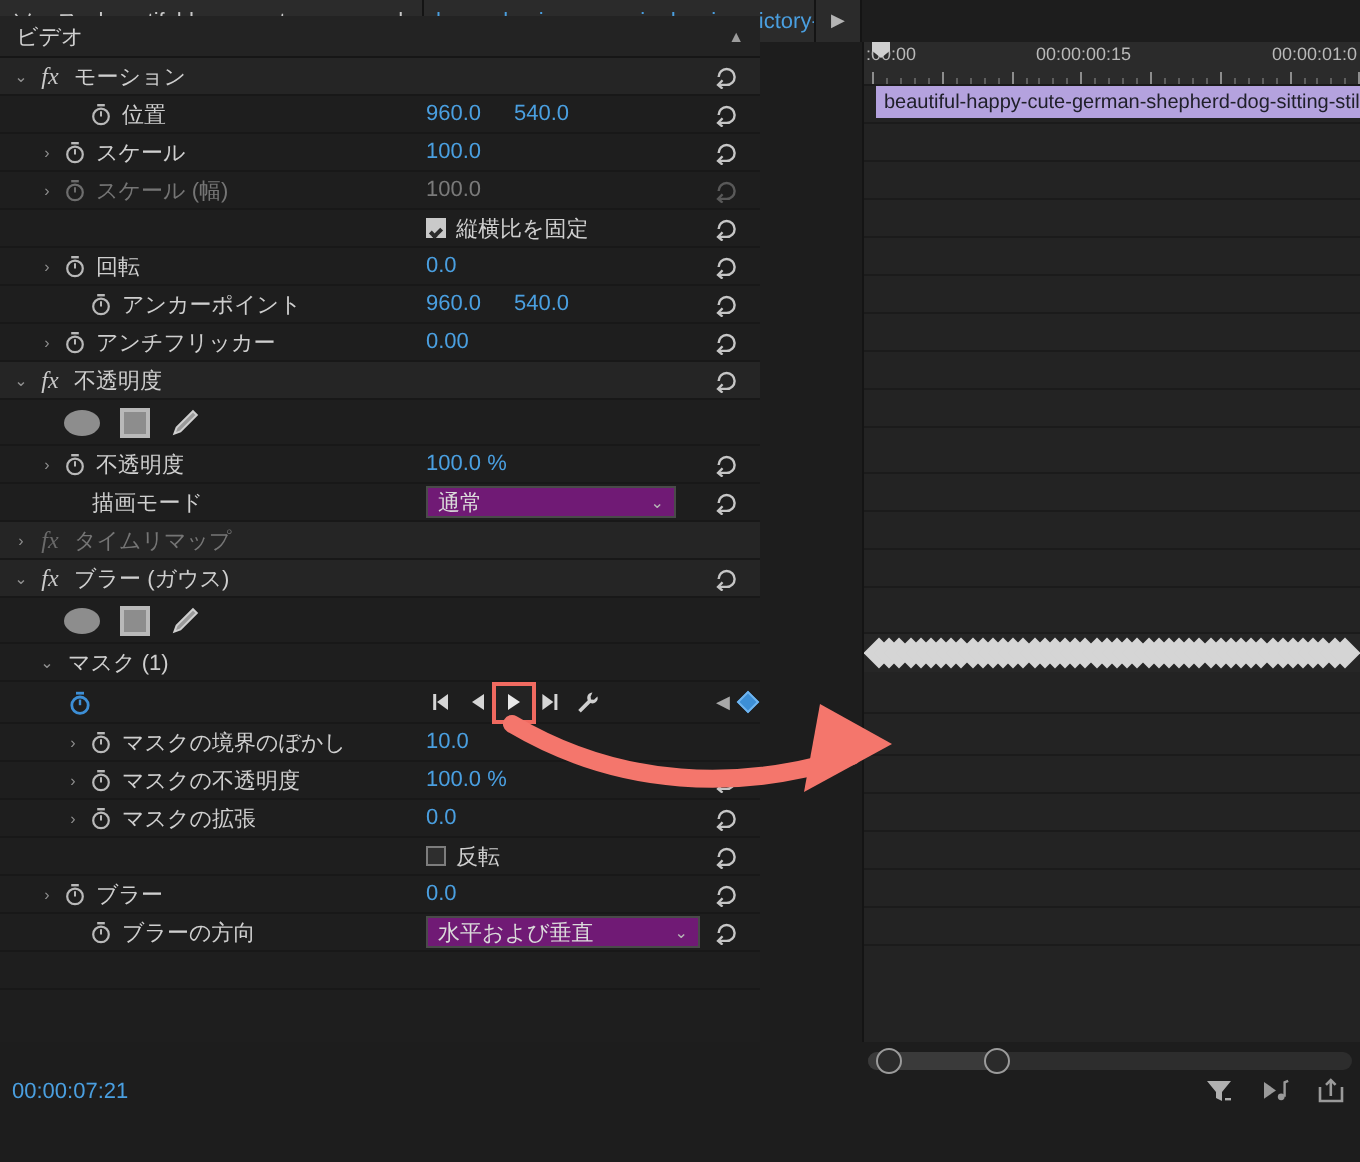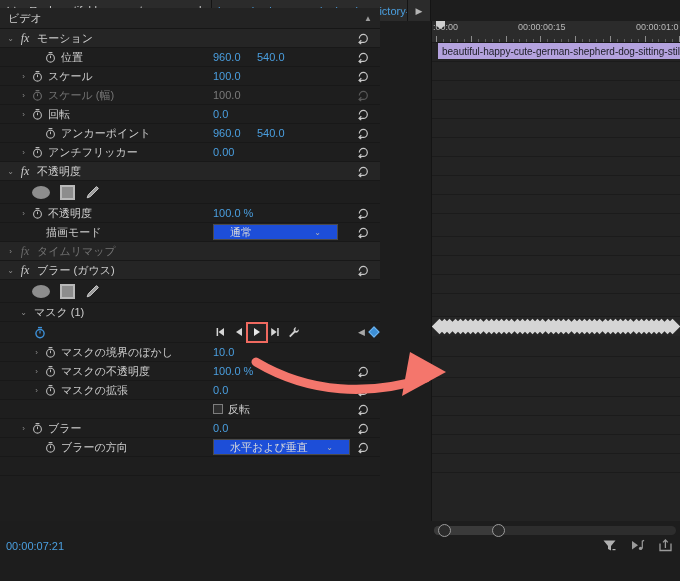--- a/index.html
+++ b/index.html
@@ -93,22 +93,22 @@
   .cb.on:after{
     content:"";position:absolute;left:1px;top:4px;width:4px;height:2px;
     border-left:2px solid #2b2b2b;border-bottom:2px solid #2b2b2b;
     transform:rotate(-45deg);
   }
   .cbtext{color:#cfcfcf;font-size:11px;white-space:nowrap;}
 
   
   .dd{
     position:absolute;left:213px;width:125px;height:16px;
-    background:#1d4ed8;border:1px solid #4a4a4a;box-sizing:border-box;
-    display:flex;align-items:center;padding:0 16px;color:#dadada;font-size:11px;
+    background:#701a75;border:1px solid #4a4a4a;box-sizing:border-box;
+    display:flex;align-items:center;padding:0 5px;color:#dadada;font-size:11px;
   }
   .dd .ddchev{margin-left:auto;font-size:8px;color:#b5b5b5;}
   .dd.wide{width:137px;}
 
   
   .shapetools{position:absolute;left:32px;display:flex;align-items:center;gap:10px;}
   .sh-ellipse{width:18px;height:13px;border-radius:50%;background:#8d8d8d;}
   .sh-rect{width:15px;height:15px;background:#8d8d8d;border:2px solid #b9b9b9;box-sizing:border-box;}
   .sh-pen{width:15px;height:15px;}
 
@@ -283,20 +283,30 @@
           </svg>
       </span>
       <span class="lbl dim">スケール (幅)</span>
       <span class="val v1 dim">100.0</span>
       <svg class="reset" viewBox="0 0 14 14" style="opacity:.35">
         <path d="M2.5 7.5a4.3 4.3 0 1 1 4.3 4.3H3.2" fill="none" stroke="#c6c6c6" stroke-width="1.3"></path>
         <path d="M4.6 9.3 2.2 11.8l2.4 2.0" fill="none" stroke="#c6c6c6" stroke-width="1.3"></path>
       </svg>
     </div>
 
+    <div class="row">
+      <div class="cbwrap">
+        <span class="cb on"></span>
+        <span class="cbtext">縦横比を固定</span>
+      </div>
+      <svg class="reset" viewBox="0 0 14 14">
+        <path d="M2.5 7.5a4.3 4.3 0 1 1 4.3 4.3H3.2" fill="none" stroke="#c6c6c6" stroke-width="1.3"></path>
+        <path d="M4.6 9.3 2.2 11.8l2.4 2.0" fill="none" stroke="#c6c6c6" stroke-width="1.3"></path>
+      </svg>
+    </div>
 
     <div class="row">
       <span class="tw lvl1">›</span>
       <span class="stopwatch">
         <svg width="11" height="12" viewBox="0 0 11 12">
             <circle cx="5.5" cy="7.2" r="3.9" fill="none" stroke="#b9b9b9" stroke-width="1.1"></circle>
             <path d="M5.5 7.2V4.6" stroke="#b9b9b9" stroke-width="1"></path>
             <path d="M3.6 1.6h3.8" stroke="#b9b9b9" stroke-width="1.2"></path>
           </svg>
       </span>

